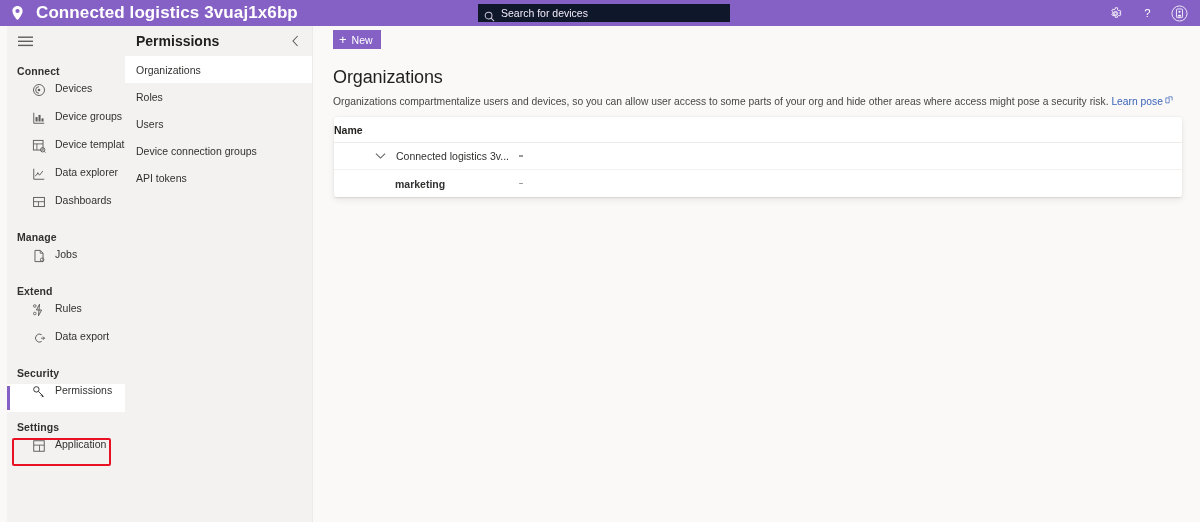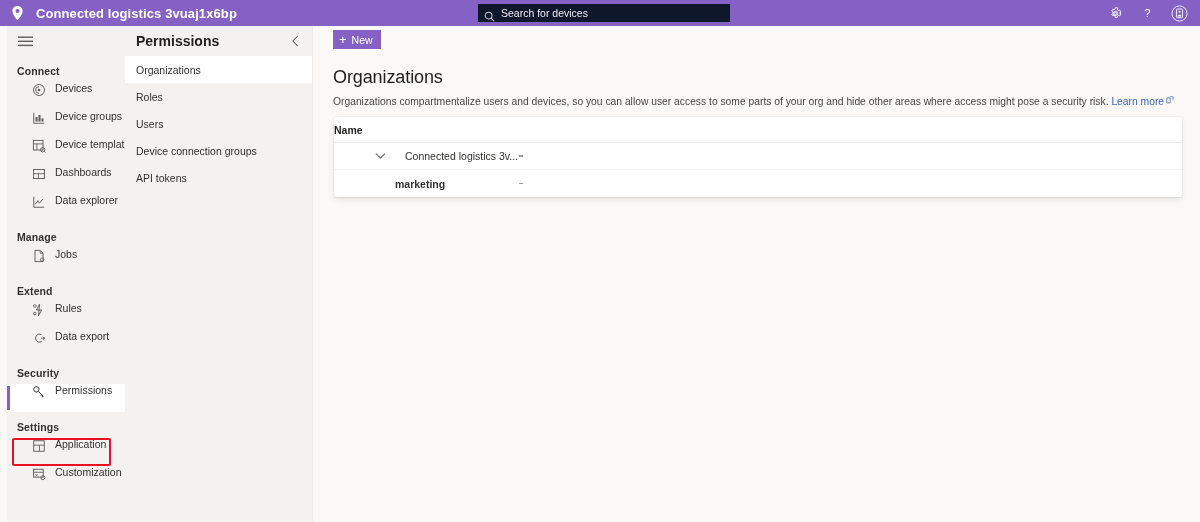--- a/index.html
+++ b/index.html
@@ -13,21 +13,21 @@
   
   .topbar {
     position: absolute; left: 0; top: 0;
     width: 1200px; height: 26px;
     background: #8661c5;
     display: flex; align-items: center;
   }
   .topbar-left { display: flex; align-items: center; padding-left: 8px; }
   .loc-icon { width: 18px; height: 18px; display: flex; align-items: center; justify-content: center; }
   .app-title {
-    color: #ffffff; font-size: 13px; font-weight: bold;
+    color: #ffffff; font-size: 17px; font-weight: bold;
     margin-left: 10px; letter-spacing: .1px; white-space: nowrap;
   }
   .searchwrap {
     position: absolute; left: 478px; top: 4px;
     width: 252px; height: 18px;
     background: #0f172a;
     display: flex; align-items: center; padding-left: 6px;
   }
   .search-ico { width: 11px; height: 11px; flex: none; opacity: .85; }
   .search-ph { color: #f0eaf8; font-size: 10.5px; margin-left: 6px; }
@@ -143,21 +143,21 @@
   .tr {
     height: 27px; display: flex; align-items: center;
     border-bottom: 1px solid #f3f2f1; cursor: pointer;
   }
   .tr:last-child { border-bottom: none; font-weight: bold; }
   .tr-chevron {
     width: 16px; height: 16px; margin-left: 38px;
     display: flex; align-items: center; justify-content: center;
     cursor: pointer; flex: none;
   }
-  .tr-name { font-size: 10.5px; color: #323130; margin-left: 17px; white-space: nowrap; }
+  .tr-name { font-size: 10.5px; color: #323130; margin-left: 8px; white-space: nowrap; }
   .tr-name.child { margin-left: 0; padding-left: 61px; }
   .tr-dots {
     position: absolute; left: 180px;
     width: 14px; height: 18px;
     display: flex; align-items: center; justify-content: center;
     cursor: pointer;
   }
   .tr { position: relative; }
   .dot { width: 1.6px; height: 1.6px; background: #8a8886; border-radius: 50%; margin: .9px 0; }
 </style>
@@ -245,36 +245,36 @@
         <circle cx="12.2" cy="12.3" r="2.5" fill="none" stroke="#605e5c" stroke-width="1.1"></circle>
         <path d="M14 14.1l1.4 1.4" stroke="#605e5c" stroke-width="1.1"></path>
       </svg>
     </span>
     <span class="nav-label">Device templates</span>
   </div>
 
   <div class="nav-item">
     <span class="nav-ico">
       <svg width="14" height="14" viewBox="0 0 16 16">
-        <rect x="1.8" y="2.8" width="12.4" height="10.4" fill="none" stroke="#605e5c" stroke-width="1.1"></rect>
-        <path d="M1.8 7.6h12.4M7.4 7.6v5.6" fill="none" stroke="#605e5c" stroke-width="1"></path>
-      </svg>
-    </span>
-    <span class="nav-label">Dashboards</span>
-  </div>
-  <div class="nav-item">
-    <span class="nav-ico">
-      <svg width="14" height="14" viewBox="0 0 16 16">
         <path d="M2 2v12h12" fill="none" stroke="#605e5c" stroke-width="1.1"></path>
         <path d="M3.6 10.6l3-3.4 2.2 2 3.6-4.6" fill="none" stroke="#605e5c" stroke-width="1.1"></path>
         <circle cx="6.6" cy="7.2" r="1" fill="#605e5c"></circle>
       </svg>
     </span>
     <span class="nav-label">Data explorer</span>
   </div>
+  <div class="nav-item">
+    <span class="nav-ico">
+      <svg width="14" height="14" viewBox="0 0 16 16">
+        <rect x="1.8" y="2.8" width="12.4" height="10.4" fill="none" stroke="#605e5c" stroke-width="1.1"></rect>
+        <path d="M1.8 7.6h12.4M7.4 7.6v5.6" fill="none" stroke="#605e5c" stroke-width="1"></path>
+      </svg>
+    </span>
+    <span class="nav-label">Dashboards</span>
+  </div>
 
   <div class="nav-group">Manage</div>
   <div class="nav-item">
     <span class="nav-ico">
       <svg width="14" height="14" viewBox="0 0 16 16">
         <path d="M3.4 1.6h6l3.2 3.2v9.6H3.4z" fill="none" stroke="#605e5c" stroke-width="1.1"></path>
         <path d="M9.4 1.6v3.2h3.2" fill="none" stroke="#605e5c" stroke-width="1"></path>
         <circle cx="11.6" cy="12.2" r="2" fill="none" stroke="#605e5c" stroke-width="1"></circle>
       </svg>
     </span>
@@ -315,31 +315,20 @@
 
   <div class="nav-group">Settings</div>
   <div class="nav-item">
     <span class="nav-ico">
       <svg width="14" height="14" viewBox="0 0 16 16">
         <rect x="2" y="2" width="12" height="12" fill="none" stroke="#605e5c" stroke-width="1.1"></rect>
         <path d="M2 7h12M8.6 7v7" fill="none" stroke="#605e5c" stroke-width="1"></path>
       </svg>
     </span>
     <span class="nav-label">Application</span>
-  </div>
-  <div class="nav-item">
-    <span class="nav-ico">
-      <svg width="14" height="14" viewBox="0 0 16 16">
-        <rect x="1.8" y="2.6" width="11" height="9" fill="none" stroke="#605e5c" stroke-width="1.1"></rect>
-        <path d="M1.8 6h11" fill="none" stroke="#605e5c" stroke-width="1"></path>
-        <path d="M4 8.2l2.4 2.4M6.4 8.2L4 10.6" stroke="#605e5c" stroke-width="1"></path>
-        <circle cx="12.4" cy="12.2" r="2.3" fill="none" stroke="#605e5c" stroke-width="1"></circle>
-      </svg>
-    </span>
-    <span class="nav-label">Customization</span>
   </div>
 
   <div class="redbox"></div>
 </div>
 
 <div class="panel">
   <div class="panel-head">
     <span class="panel-title">Permissions</span>
     <span class="panel-collapse">
       <svg width="9" height="12" viewBox="0 0 9 12">
@@ -369,21 +358,21 @@
     <button class="newbtn">
       <span class="plus">+</span>
       <span>New</span>
     </button>
   </div>
 
   <div class="page-title">Organizations</div>
 
   <div class="page-desc">
     <span>Organizations compartmentalize users and devices, so you can allow user access to some parts of your org and hide other areas where access might pose a security risk.</span>
-    <a class="learnmore" href="#"><span>Learn more</span></a><span class="ext-ico"><svg width="8" height="8" viewBox="0 0 10 10">
+    <a class="learnmore" href="#"><span>Learn pose</span></a><span class="ext-ico"><svg width="8" height="8" viewBox="0 0 10 10">
           <path d="M1 2.4h4.2v6.2H1z" fill="none" stroke="#3b63b8" stroke-width=".9"></path>
           <path d="M4.3 1h4.6v4.6" fill="none" stroke="#3b63b8" stroke-width=".9"></path>
         </svg></span>
   </div>
 
   <div class="table">
     <div class="th-row">
       <span class="th-name">Name</span>
     </div>
 

